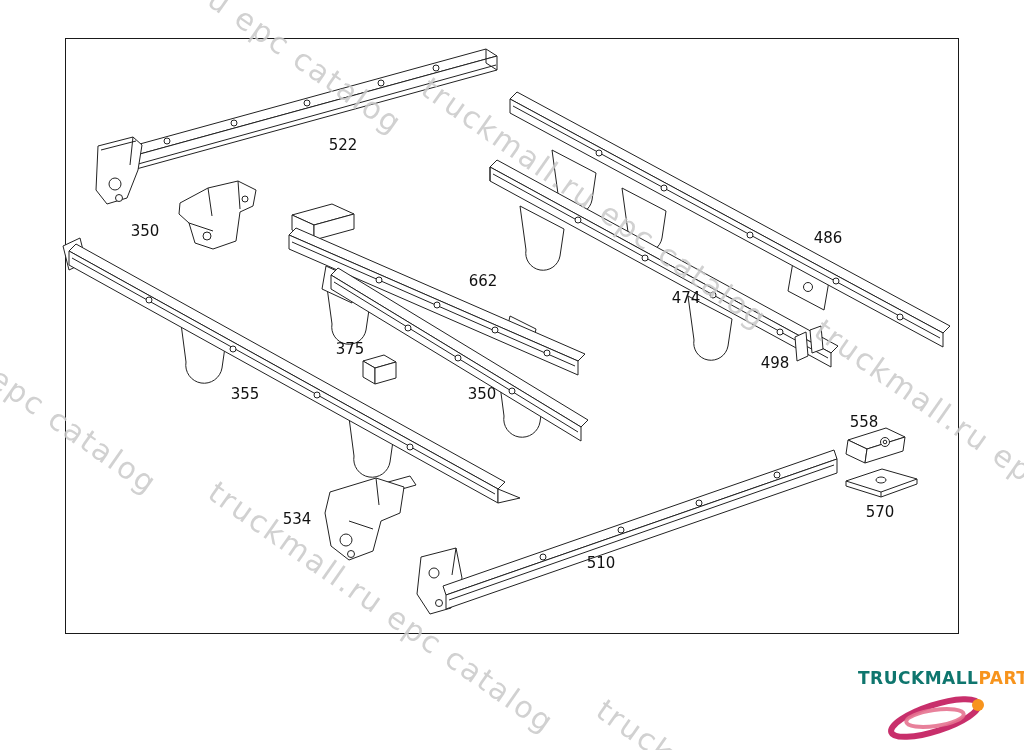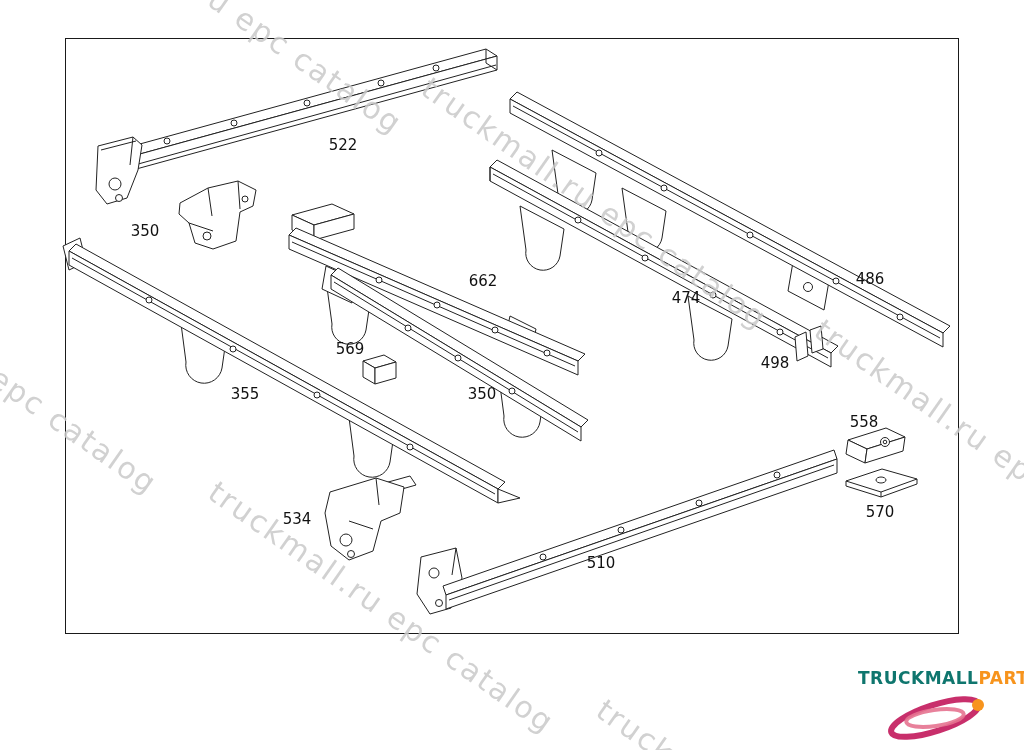--- a/index.html
+++ b/index.html
@@ -220,24 +220,24 @@
 
 <div class="watermark" style="left:70px; top:-125px;">truckmall.ru epc catalog</div>
 <div class="watermark" style="left:435px; top:70px;">truckmall.ru epc catalog</div>
 <div class="watermark" style="left:-175px; top:235px;">truckmall.ru epc catalog</div>
 <div class="watermark" style="left:828px; top:312px;">truckmall.ru epc catalog</div>
 <div class="watermark" style="left:222px; top:474px;">truckmall.ru epc catalog</div>
 <div class="watermark" style="left:610px; top:692px;">truckmall.ru epc catalog</div>
 
 <div class="part-label" style="left:343px; top:145px;">522</div>
 <div class="part-label" style="left:145px; top:231px;">350</div>
-<div class="part-label" style="left:870px; top:238px;margin-top:41px;">486</div>
+<div class="part-label" style="left:828px; top:238px;">486</div>
 <div class="part-label" style="left:483px; top:281px;">662</div>
 <div class="part-label" style="left:666px; top:298px;margin-left:20px;">474</div>
-<div class="part-label" style="left:350px; top:349px;">569</div>
+<div class="part-label" style="left:350px; top:349px;">375</div>
 <div class="part-label" style="left:775px; top:363px;">498</div>
 <div class="part-label" style="left:245px; top:394px;text-align:right;">355</div>
 <div class="part-label" style="left:482px; top:394px;">350</div>
 <div class="part-label" style="left:848px; top:422px;margin-left:16px;">558</div>
 <div class="part-label" style="left:880px; top:512px;">570</div>
 <div class="part-label" style="left:297px; top:519px;">534</div>
 <div class="part-label" style="left:601px; top:563px;">510</div>
 
 <div class="logo">
   <span class="brand-primary">TRUCKMALL</span><span class="brand-accent">PARTS</span>

